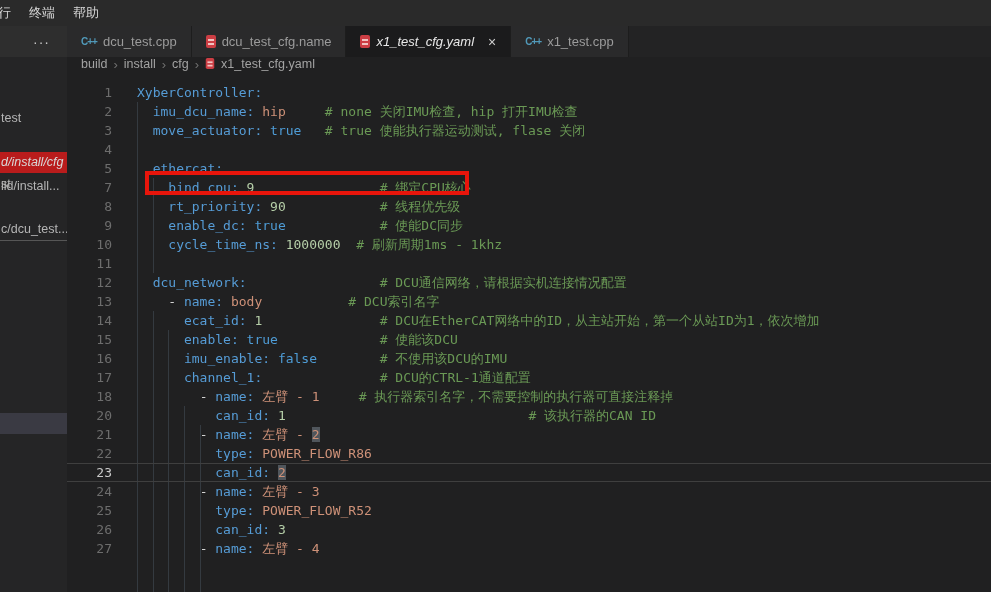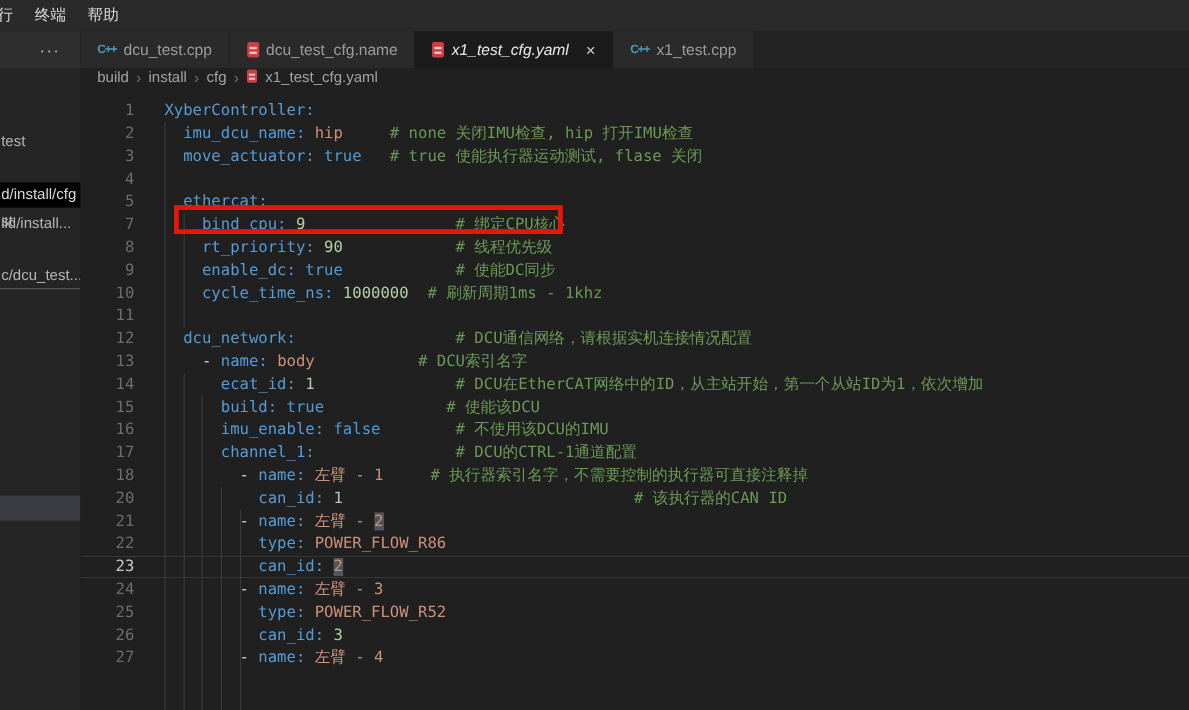--- a/index.html
+++ b/index.html
@@ -19,21 +19,21 @@
   
   .sidebar { width:67px; flex:0 0 auto; background:#252526; position:relative;
              color:#b5b5b5; font-size:12.5px; overflow:hidden; }
   .sb-header { height:31px; background:#2e2e2e; position:relative; }
   .sb-ellipsis { position:absolute; top:2px; left:33px; color:#c5c5c5; font-size:14px;
                  letter-spacing:1px; line-height:28px; cursor:pointer; }
   .sb-item { position:absolute; left:0; width:100%; height:21px; line-height:21px;
              padding-left:1px; white-space:nowrap; overflow:hidden; }
   .sb-i0 { top:82px; }
   .sb-i1 { top:105px;margin-top:45px; }
-  .sb-i2 { top:126px; background:#000000; color:#d8d8d8; }
+  .sb-i2 { top:126px; background:#b91c1c; font-style:italic; color:#d8d8d8; }
   .sb-i3 { top:148px; }
   .sb-i4 { top:193px; border-bottom:1px solid #565656; height:22px; }
   .sb-bar { position:absolute; top:387px; left:0; width:100%; height:21px; background:#3a3a43; }
 
   
   .editor { flex:1; display:flex; flex-direction:column; min-width:0; background:#202021; }
 
   
   .tabbar { height:31px; background:#232324; display:flex; align-items:stretch; flex:0 0 auto; }
   .tab { display:flex; align-items:center; gap:6px; padding:0 14px; font-size:13px;
@@ -159,21 +159,21 @@
             <div class="line"><span class="num">4</span><span class="txt"></span></div>
             <div class="line"><span class="num">5</span><span class="txt"><span class="p">  </span><span class="k">ethercat:</span></span></div>
             <div class="line"><span class="num">7</span><span class="txt"><span class="p">    </span><span class="k">bind_cpu:</span><span class="p"> </span><span class="n">9</span><span class="p">                </span><span class="c"># 绑定CPU核心</span></span></div>
             <div class="line"><span class="num">8</span><span class="txt"><span class="p">    </span><span class="k">rt_priority:</span><span class="p"> </span><span class="n">90</span><span class="p">            </span><span class="c"># 线程优先级</span></span></div>
             <div class="line"><span class="num">9</span><span class="txt"><span class="p">    </span><span class="k">enable_dc:</span><span class="p"> </span><span class="b">true</span><span class="p">            </span><span class="c"># 使能DC同步</span></span></div>
             <div class="line"><span class="num">10</span><span class="txt"><span class="p">    </span><span class="k">cycle_time_ns:</span><span class="p"> </span><span class="n">1000000</span><span class="p">  </span><span class="c"># 刷新周期1ms - 1khz</span></span></div>
             <div class="line"><span class="num">11</span><span class="txt"></span></div>
             <div class="line"><span class="num">12</span><span class="txt"><span class="p">  </span><span class="k">dcu_network:</span><span class="p">                 </span><span class="c"># DCU通信网络，请根据实机连接情况配置</span></span></div>
             <div class="line"><span class="num">13</span><span class="txt"><span class="p">    </span><span class="d">- </span><span class="k">name:</span><span class="p"> </span><span class="s">body</span><span class="p">           </span><span class="c"># DCU索引名字</span></span></div>
             <div class="line"><span class="num">14</span><span class="txt"><span class="p">      </span><span class="k">ecat_id:</span><span class="p"> </span><span class="n">1</span><span class="p">               </span><span class="c"># DCU在EtherCAT网络中的ID，从主站开始，第一个从站ID为1，依次增加</span></span></div>
-            <div class="line"><span class="num">15</span><span class="txt"><span class="p">      </span><span class="k">build:</span><span class="p"> </span><span class="b">true</span><span class="p">             </span><span class="c"># 使能该DCU</span></span></div>
+            <div class="line"><span class="num">15</span><span class="txt"><span class="p">      </span><span class="k">enable:</span><span class="p"> </span><span class="b">true</span><span class="p">             </span><span class="c"># 使能该DCU</span></span></div>
             <div class="line"><span class="num">16</span><span class="txt"><span class="p">      </span><span class="k">imu_enable:</span><span class="p"> </span><span class="b">false</span><span class="p">        </span><span class="c"># 不使用该DCU的IMU</span></span></div>
             <div class="line"><span class="num">17</span><span class="txt"><span class="p">      </span><span class="k">channel_1:</span><span class="p">               </span><span class="c"># DCU的CTRL-1通道配置</span></span></div>
             <div class="line"><span class="num">18</span><span class="txt"><span class="p">        </span><span class="d">- </span><span class="k">name:</span><span class="p"> </span><span class="s">左臂 - 1</span><span class="p">     </span><span class="c"># 执行器索引名字，不需要控制的执行器可直接注释掉</span></span></div>
             <div class="line"><span class="num">20</span><span class="txt"><span class="p">          </span><span class="k">can_id:</span><span class="p"> </span><span class="n">1</span><span class="p">                               </span><span class="c"># 该执行器的CAN ID</span></span></div>
             <div class="line"><span class="num">21</span><span class="txt"><span class="p">        </span><span class="d">- </span><span class="k">name:</span><span class="p"> </span><span class="s">左臂 - </span><span class="s hl">2</span></span></div>
             <div class="line"><span class="num">22</span><span class="txt"><span class="p">          </span><span class="k">type:</span><span class="p"> </span><span class="s">POWER_FLOW_R86</span></span></div>
             <div class="line cur"><span class="num">23</span><span class="txt"><span class="p">          </span><span class="k">can_id:</span><span class="p"> </span><span class="s hl">2</span></span></div>
             <div class="line"><span class="num">24</span><span class="txt"><span class="p">        </span><span class="d">- </span><span class="k">name:</span><span class="p"> </span><span class="s">左臂 - 3</span></span></div>
             <div class="line"><span class="num">25</span><span class="txt"><span class="p">          </span><span class="k">type:</span><span class="p"> </span><span class="s">POWER_FLOW_R52</span></span></div>
             <div class="line"><span class="num">26</span><span class="txt"><span class="p">          </span><span class="k">can_id:</span><span class="p"> </span><span class="n">3</span></span></div>

